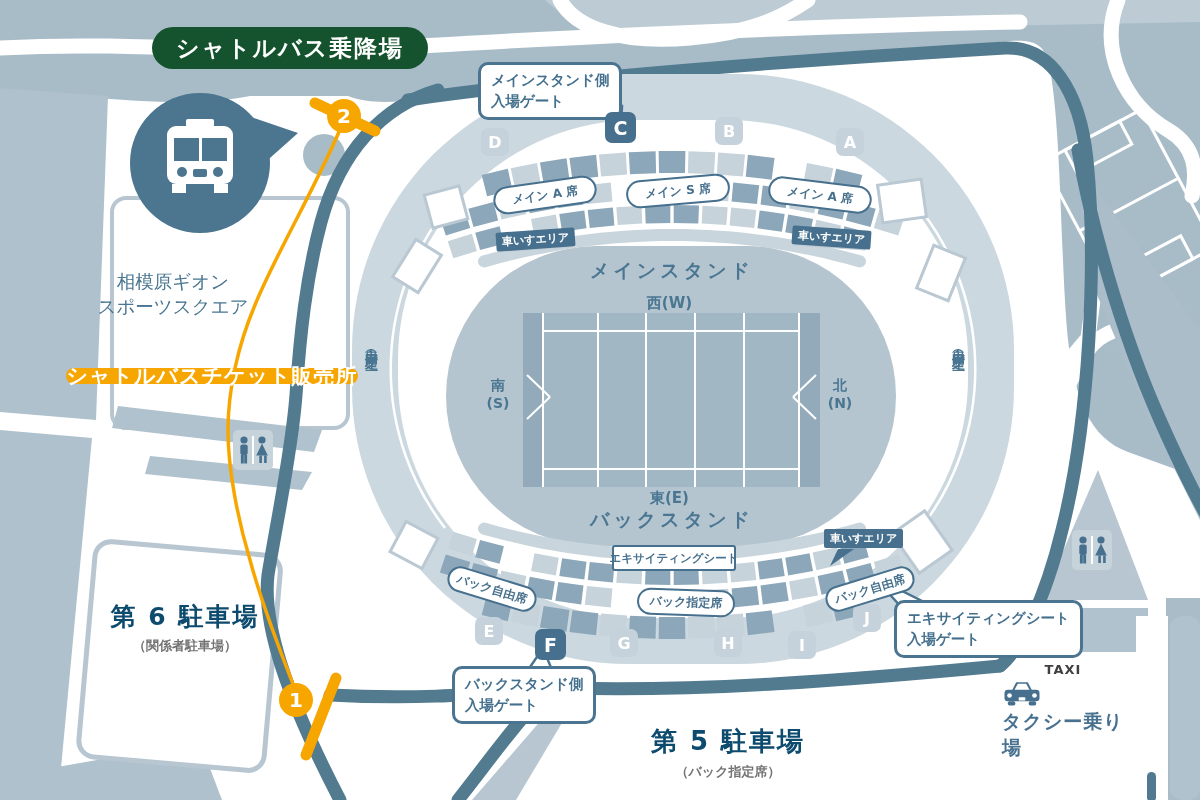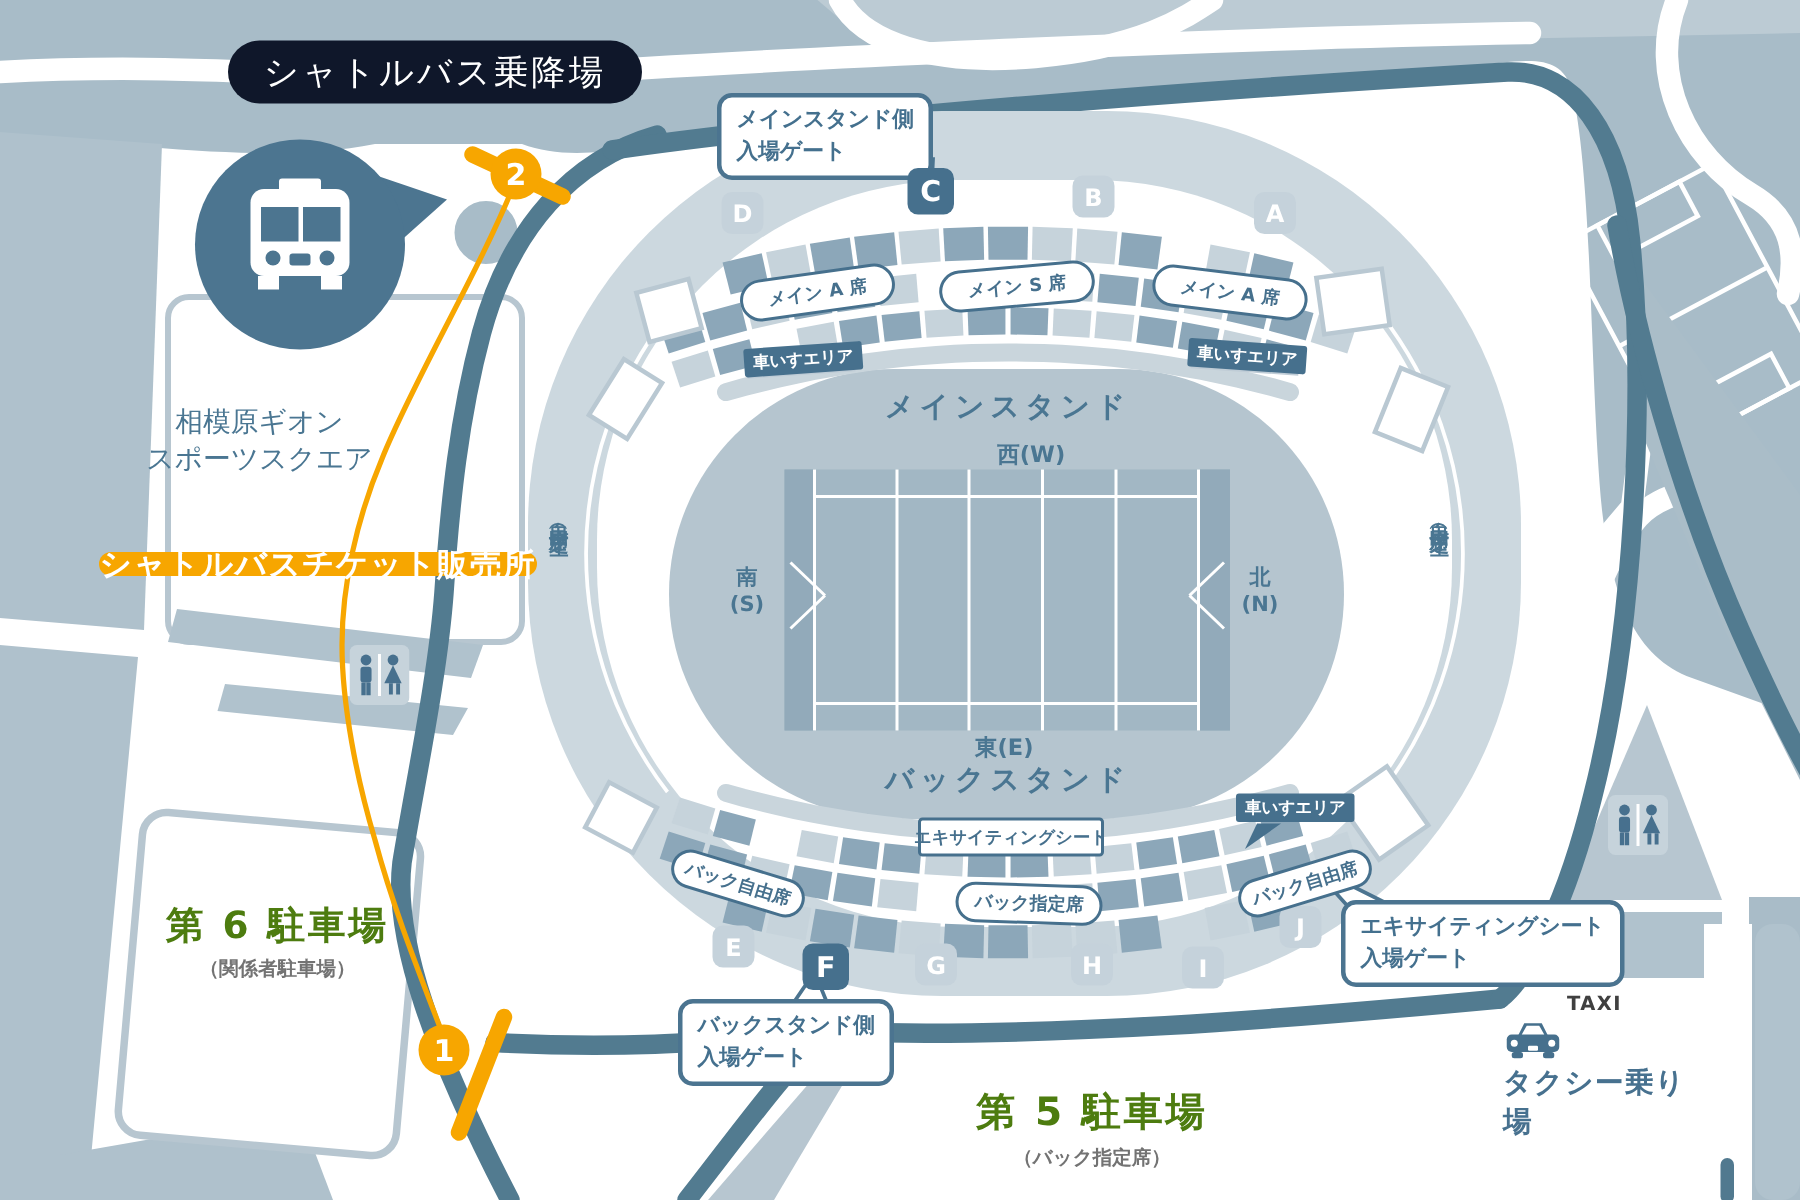--- a/index.html
+++ b/index.html
@@ -1,37 +1,37 @@
 <!DOCTYPE html>
 <html><head>
 <meta charset="utf-8">
 <style>
   html,body{margin:0;padding:0;background:#e9edf0;}
   #stage{position:relative;width:1200px;height:800px;background:#ffffff;overflow:hidden;
          font-family:"DejaVu Sans","Liberation Sans",sans-serif;}
   .abs{position:absolute;}
   .ctr{display:flex;align-items:center;justify-content:center;}
   svg{display:block;}
-  .pill-stop{background:#0f172a;border-radius:24px;color:#fff;font-size:23px;font-weight:normal;letter-spacing:2px;}
+  .pill-stop{background:#14532d;border-radius:24px;color:#fff;font-size:23px;font-weight:bold;letter-spacing:2px;}
   .pill-ticket{background:#F7A600;border-radius:18px;color:#fff;font-size:21px;font-weight:bold;letter-spacing:1px;white-space:nowrap;}
   .marker{background:#F7A600;border-radius:50%;color:#fff;font-size:20px;font-weight:bold;width:34px;height:34px;}
   .bubble{background:#fff;border:3px solid #4B7490;border-radius:10px;padding:5px 10px;
           font-size:14.5px;font-weight:bold;color:#44708E;line-height:1.45;white-space:nowrap;}
   .gate{border-radius:7px;background:#C5D2DB;color:#fff;font-weight:bold;font-size:16px;width:28px;height:28px;}
   .gate.dark{background:#46708D;font-size:19px;width:31px;height:31px;}
   .seatpill{background:#fff;border:2.5px solid #46708D;border-radius:999px;color:#46708D;
             font-size:12px;font-weight:bold;white-space:nowrap;}
   .seatbox{background:#fff;border:2.5px solid #46708D;border-radius:3px;color:#46708D;
            font-size:11.5px;font-weight:bold;white-space:nowrap;}
   .wheelchair{background:#46708D;color:#fff;font-size:11px;font-weight:bold;white-space:nowrap;
               padding:2px 6px;border-radius:2px;}
   .standname{font-size:19px;font-weight:bold;letter-spacing:4px;color:#4A7692;text-align:center;}
   .dir{font-size:15px;font-weight:bold;color:#4A7692;text-align:center;}
   .lawn{writing-mode:vertical-rl;font-size:13px;font-weight:bold;color:#4A7692;letter-spacing:2px;}
-  .parkttl{font-size:25px;font-weight:bold;letter-spacing:2px;color:#4d7c0f;text-align:center;}
+  .parkttl{font-size:25px;font-weight:bold;letter-spacing:2px;color:#0c4a6e;text-align:center;}
   .parksub{font-size:13px;font-weight:bold;color:#737373;text-align:center;margin-top:4px;}
   .taxisign{font-size:13px;font-weight:bold;letter-spacing:1px;color:#404040;text-align:center;}
   .taxilabel{font-size:19px;font-weight:bold;letter-spacing:1px;color:#47718F;text-align:left;}
   .sq{font-size:18.5px;font-weight:normal;line-height:1.35;color:#4A7692;text-align:center;white-space:nowrap;}
 </style>
 </head>
 <body>
 
 <div id="stage">
 
@@ -364,21 +364,21 @@
   <div class="abs ctr seatpill" style="left:824px;top:576px;width:88px;height:22px;transform:rotate(-17deg)">バック自由席</div>
   <div class="abs ctr seatpill" style="left:637px;top:589px;width:94px;height:23px;transform:rotate(2deg)">バック指定席</div>
   <div class="abs ctr seatbox" style="left:612px;top:545px;width:120px;height:22px">エキサイティングシート</div>
 
   <div class="abs wheelchair" style="left:496px;top:230px;transform:rotate(-4deg)">車いすエリア</div>
   <div class="abs wheelchair" style="left:792px;top:228px;transform:rotate(4deg)">車いすエリア</div>
   <div class="abs wheelchair" style="left:824px;top:529px">車いすエリア</div>
 
   <div class="abs standname" style="left:572px;top:258px;width:200px">メインスタンド</div>
   <div class="abs standname" style="left:572px;top:507px;width:200px">バックスタンド</div>
-  <div class="abs dir" style="left:660px;top:294px;width:55px">西(W)</div>
+  <div class="abs dir" style="left:642px;top:294px;width:55px">西(W)</div>
   <div class="abs dir" style="left:642px;top:489px;width:55px">東(E)</div>
   <div class="abs dir" style="left:480px;top:377px;width:36px;line-height:1.25;font-size:14px">
     <div>南</div>
     <div>(S)</div>
   </div>
   <div class="abs dir" style="left:822px;top:377px;width:36px;line-height:1.25;font-size:14px">
     <div>北</div>
     <div>(N)</div>
   </div>
 

